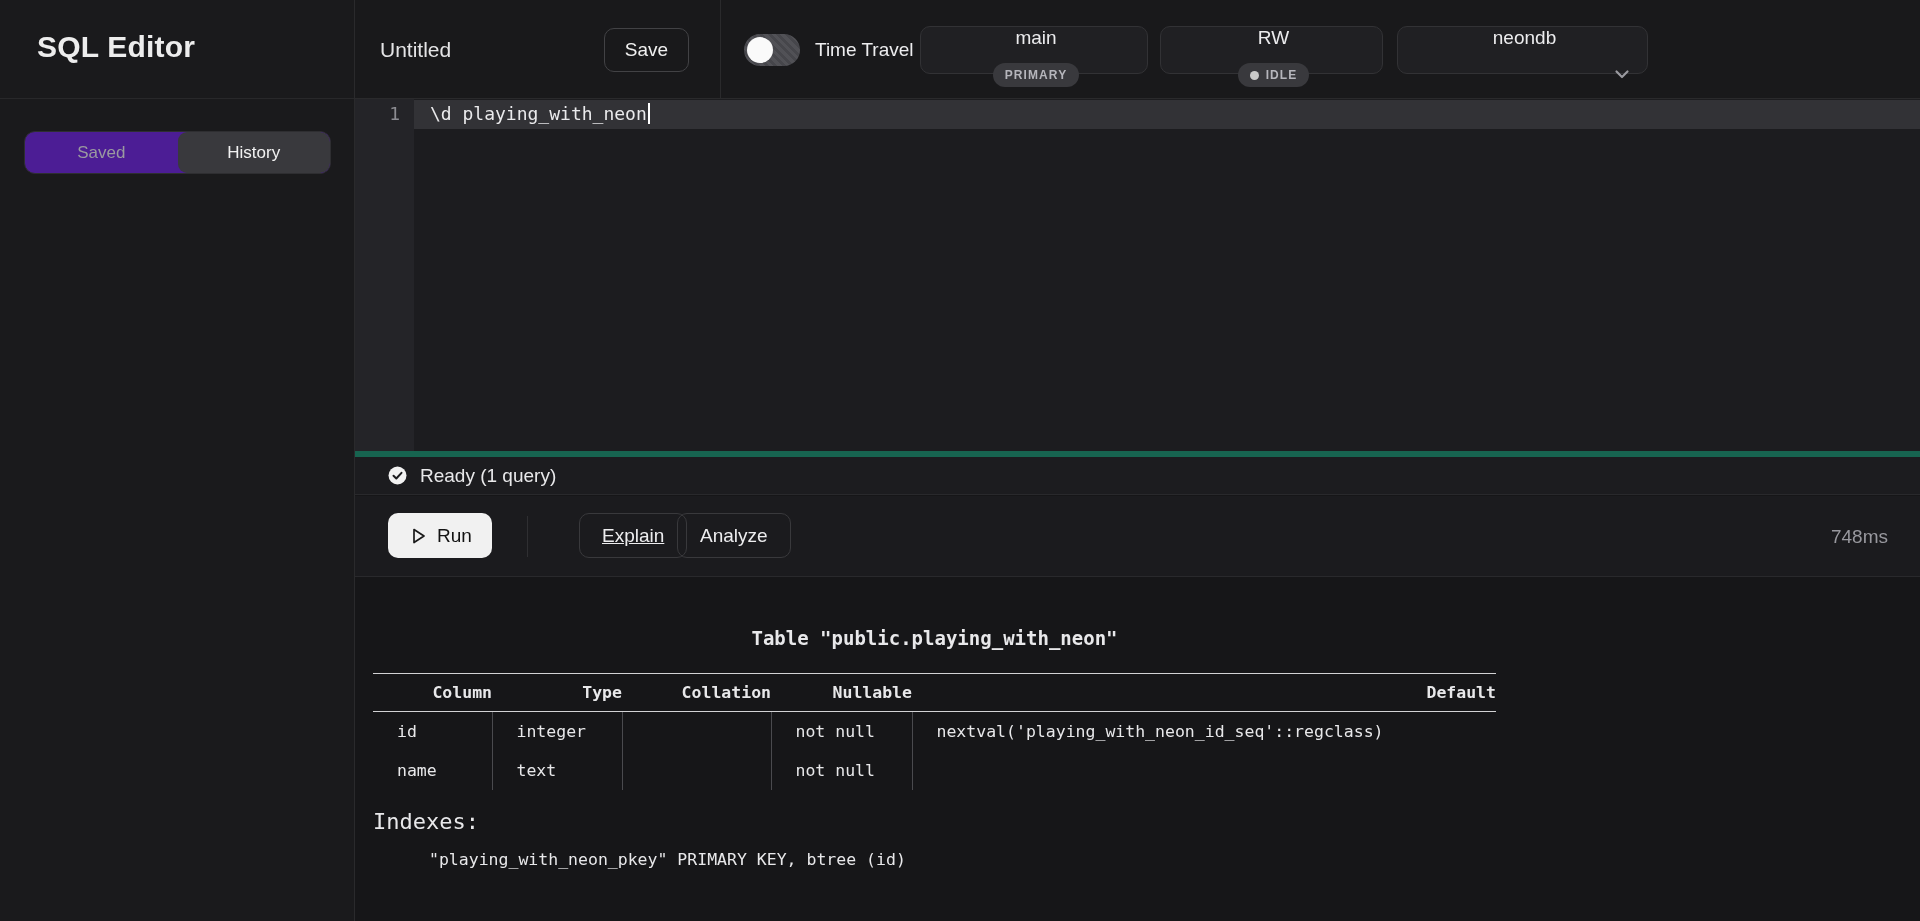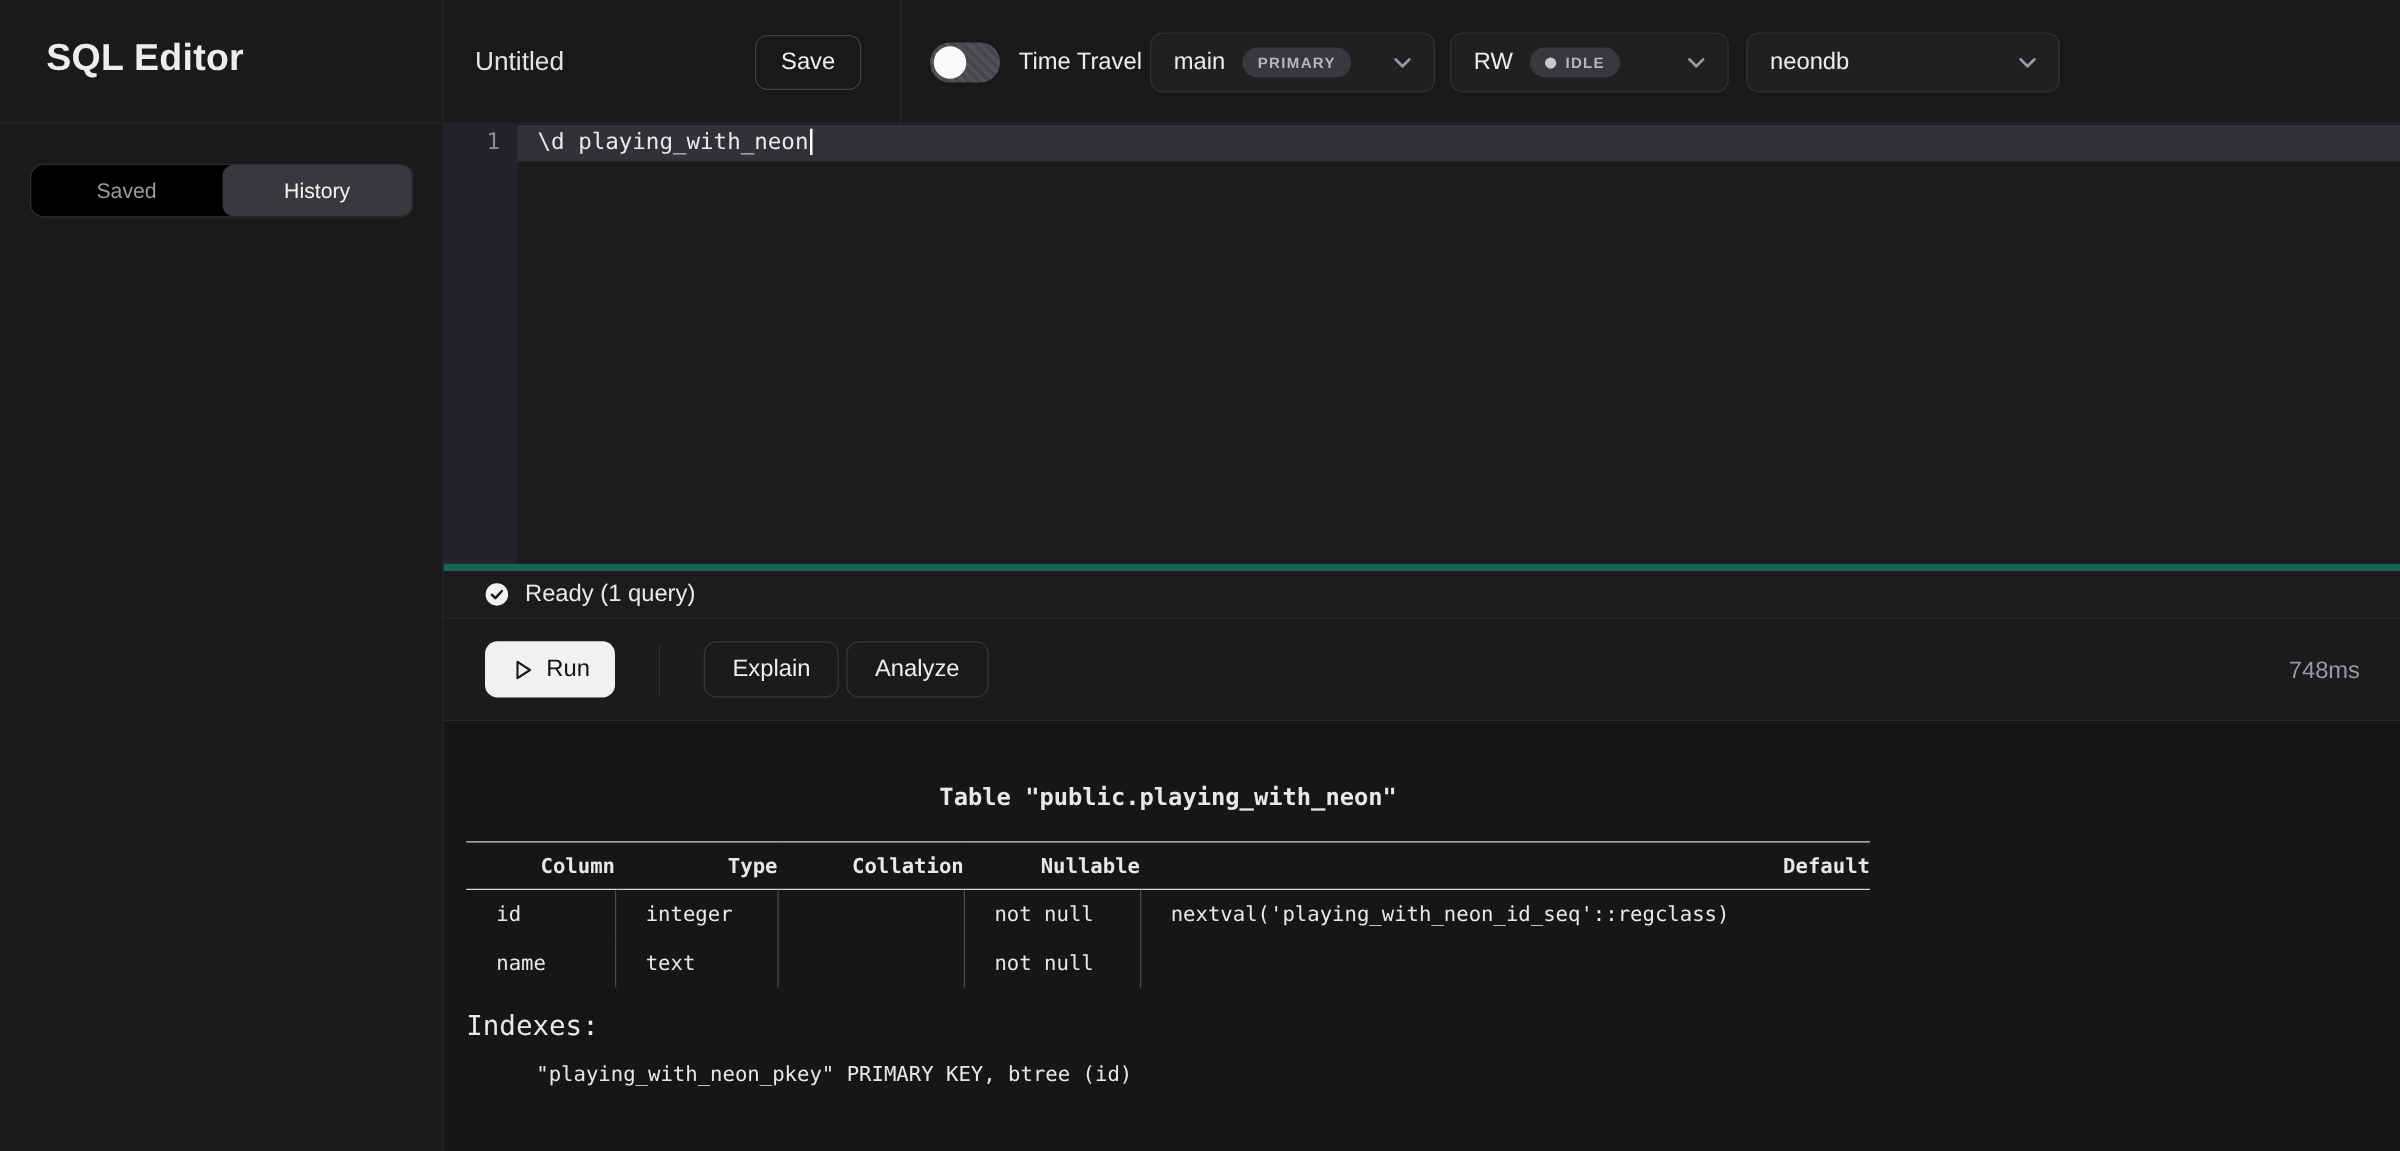--- a/index.html
+++ b/index.html
@@ -7,21 +7,21 @@
     font-family:"Liberation Sans", sans-serif; }
 
   
   .sidebar { position:absolute; left:0; top:0; width:355px; height:921px;
     background:#1a1a1c; border-right:1px solid #2a2a2c; }
   .sidebar-header { height:99px; border-bottom:1px solid #28282a; }
   .sidebar-title { position:absolute; left:37px; top:30px; font-size:30px; font-weight:700;
     color:#ededed; letter-spacing:.2px; }
   .seg-control { position:absolute; left:24px; top:131px; width:307px; height:43px;
     border:1px solid #2e2e31; border-radius:11px; display:flex; overflow:hidden;
-    background:#000000; }
+    background:#4c1d95; }
   .seg { flex:1; display:flex; align-items:center; justify-content:center;
     font-size:17px; color:#9a9aa0; cursor:pointer; }
   .seg.active { background:#39393d; border-radius:9px; color:#f2f2f2; }
 
   
   .topbar { position:absolute; left:355px; top:0; width:1565px; height:99px;
     background:#19191b; border-bottom:1px solid #2a2a2c; }
   .doc-title { position:absolute; left:25px; top:0; height:99px; display:flex;
     align-items:center; font-size:21px; color:#e4e4e6; }
   .save-btn { position:absolute; left:249px; top:28px; width:85px; height:44px;
@@ -31,21 +31,21 @@
   .toggle { position:absolute; left:389px; top:34px; width:56px; height:32px;
     border-radius:16px; background:repeating-linear-gradient(45deg,#515156 0 3px,#46464b 3px 6px);
     cursor:pointer; }
   .toggle-knob { position:absolute; left:3px; top:3px; width:26px; height:26px;
     border-radius:50%; background:#fafafa; }
   .tt-label { position:absolute; left:460px; top:0; height:99px; display:flex;
     align-items:center; font-size:19px; color:#ededef; }
 
   .dropdown { position:absolute; top:26px; height:48px; background:#202023;
     border:1px solid #323235; border-radius:10px; display:flex; align-items:center;
-    padding:0 14px 0 18px; gap:14px; cursor:pointer; }
+    padding:0 14px 0 18px; gap:14px; cursor:pointer;flex-direction:column; }
   .dd-main { left:565px; width:228px; }
   .dd-rw { left:805px; width:223px; }
   .dd-db { left:1042px; width:251px; }
   .dd-name { font-size:19px; color:#ececee; }
   .dd-badge { background:#39393d; border-radius:999px; padding:5px 12px;
     font-size:12px; font-weight:700; color:#b6b6bc; letter-spacing:.09em;
     display:flex; align-items:center; gap:7px; }
   .dot { width:9px; height:9px; border-radius:50%; background:#c9c9c9; }
   .chev { margin-left:auto; display:flex; }
 
@@ -72,21 +72,21 @@
   .toolbar { position:absolute; left:355px; top:496px; width:1565px; height:81px;
     background:#1b1b1e; border-bottom:1px solid #29292c; }
   .run-btn { position:absolute; left:33px; top:17px; width:104px; height:45px;
     background:#f1f1f1; border:none; border-radius:10px; display:flex; align-items:center;
     justify-content:center; gap:9px; font-size:19px; font-family:inherit; color:#131313;
     cursor:pointer; }
   .toolbar-vdiv { position:absolute; left:172px; top:20px; width:1px; height:41px; background:#2f2f32; }
   .ghost-btn { position:absolute; top:17px; height:45px; background:transparent;
     border:1px solid #39393c; border-radius:10px; color:#ededef; font-size:19px;
     font-family:inherit; padding:0 22px; cursor:pointer; }
-  .explain-btn { left:208px; }
+  .explain-btn { left:224px;text-decoration:underline; }
   .analyze-btn { left:322px; }
   .duration { position:absolute; right:32px; top:0; height:81px; display:flex;
     align-items:center; font-size:19px; color:#98989e; }
 
   
   .results { position:absolute; left:355px; top:577px; width:1565px; height:344px;
     background:#161618; font-family:"DejaVu Sans Mono", monospace; color:#e8e8ea; }
   .res-inner { position:absolute; left:18px; top:0; width:1123px; }
   .res-title { margin-top:50px; text-align:center; font-size:19px; font-weight:700; }
   .res-table { margin-top:24px; width:1123px; border-collapse:collapse; table-layout:fixed;

